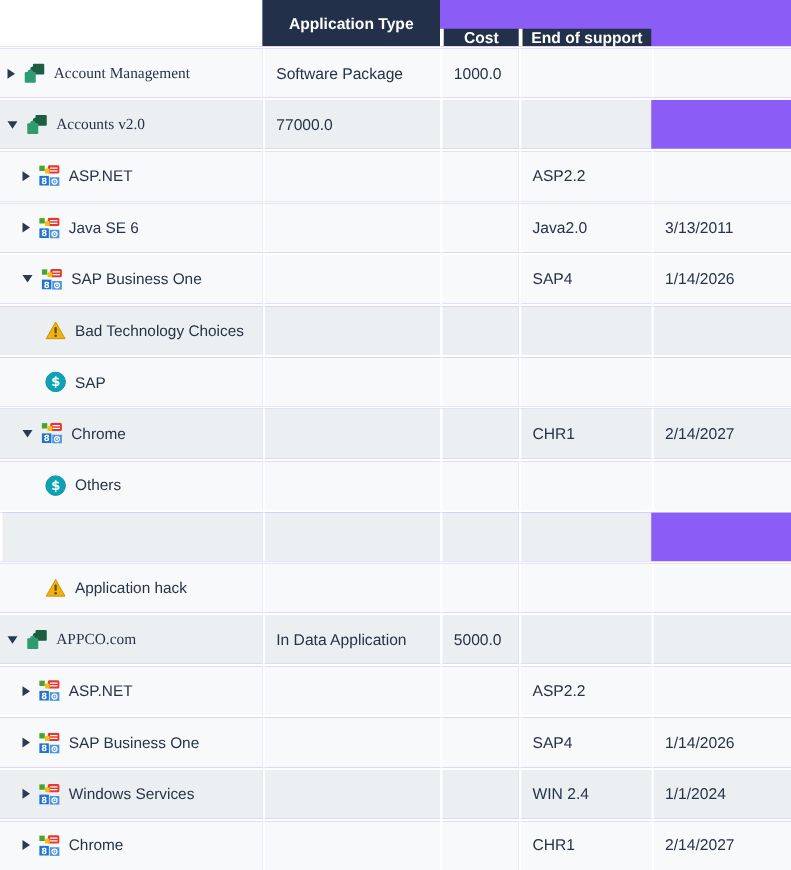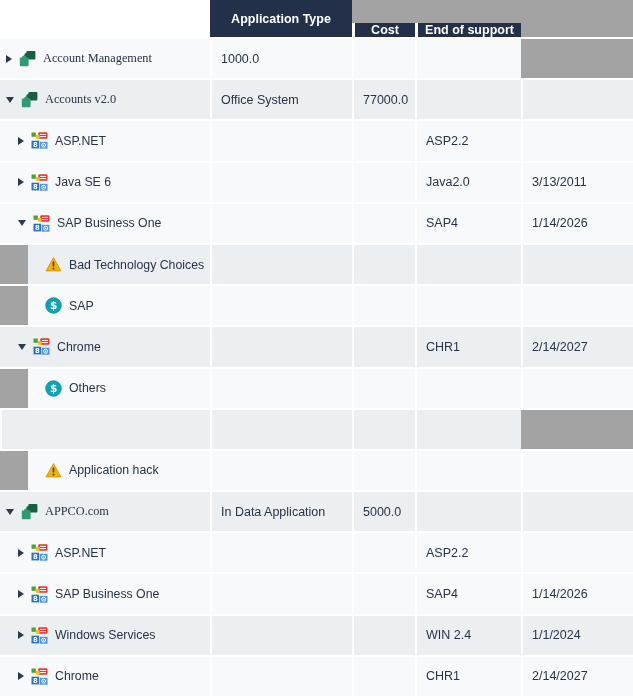--- a/index.html
+++ b/index.html
@@ -1,21 +1,21 @@
 <!DOCTYPE html>
 <html style="--header-bg: #233049; --header-text: #ffffff; --row-light: #f8f9fb; --row-gray: #eceff2; --separator: #ffffff; --text: #263447; --expander: #2b3a52; --warning-yellow: #efb310; --money-teal: #0da3b7; --app-green-dark: #1c5e41; --app-green: #2e9b72; --techno-red: #e6382c; --techno-blue: #2273cc;"><head>
 <meta charset="utf-8">
 <style>
   * { margin:0; padding:0; box-sizing:border-box; }
   html,body { background:#fff; }
   body { font-family:"Liberation Sans", sans-serif; }
 
   .grid-app {
     width:633px; height:696px;
-    background:#a3a3a3;
+    background:#8b5cf6;
     display:flex; flex-direction:column;
     overflow:hidden;
     color:var(--text,#263447);
   }
 
   
   .grid-header {
     display:grid;
     grid-template-columns:210px 142px 63px 106px 112px;
     height:37px; flex:none;
@@ -43,21 +43,21 @@
   .cell {
     display:flex; align-items:center;
     font-size:12.5px; color:var(--text,#263447);
     overflow:hidden; white-space:nowrap;
   }
   .cell.data { border-left:2px solid var(--separator,#ffffff); padding-left:9px; }
 
   
   .tree-cell.lvl0 { padding-left:6px;font-family:Liberation Serif, serif; }
   .tree-cell.lvl1 { padding-left:18px; }
-  .tree-cell.lvl2 { padding-left:17px;margin-left:28px; }
+  .tree-cell.lvl2 { padding-left:36px; }
 
   .exp { width:0; height:0; flex:none; margin-right:7px; cursor:pointer; }
   .exp.collapsed {
     border-left:6px solid var(--expander,#2b3a52);
     border-top:4.5px solid transparent;
     border-bottom:4.5px solid transparent;
   }
   .exp.expanded {
     border-top:6px solid var(--expander,#2b3a52);
     border-left:4.5px solid transparent;
@@ -98,20 +98,21 @@
                 <circle cx="7.4" cy="5.2" r="2.1"></circle>
               </g>
               <g fill="#2e9b72">
                 <rect x="0.8" y="7.6" width="8.8" height="8.6" rx="0.8"></rect>
                 <circle cx="5.2" cy="7.6" r="2.1"></circle>
               </g>
             </svg>
           </span>
           <span class="row-label">Account Management</span>
         </div>
+        <div class="cell data">Software Package</div>
         <div class="cell data">1000.0</div>
         <div class="cell data"></div>
         <div class="cell data"></div>
       </div>
       <div class="row gray">
         <div class="cell tree-cell lvl0">
           <span class="exp expanded"></span>
           <span class="icon">
             <svg viewBox="0 0 17 17">
               <g fill="#1c5e41">
@@ -119,21 +120,20 @@
                 <circle cx="7.4" cy="5.2" r="2.1"></circle>
               </g>
               <g fill="#2e9b72">
                 <rect x="0.8" y="7.6" width="8.8" height="8.6" rx="0.8"></rect>
                 <circle cx="5.2" cy="7.6" r="2.1"></circle>
               </g>
             </svg>
           </span>
           <span class="row-label">Accounts v2.0</span>
         </div>
-        <div class="cell data">Office System</div>
         <div class="cell data">77000.0</div>
         <div class="cell data"></div>
         <div class="cell data"></div>
       </div>
       <div class="row light">
         <div class="cell tree-cell lvl1">
           <span class="exp collapsed"></span>
           <span class="icon">
             <svg viewBox="0 0 17 17">
               <rect x="7.2" y="0.2" width="9.3" height="6.6" rx="1.3" fill="#e6382c"></rect>

